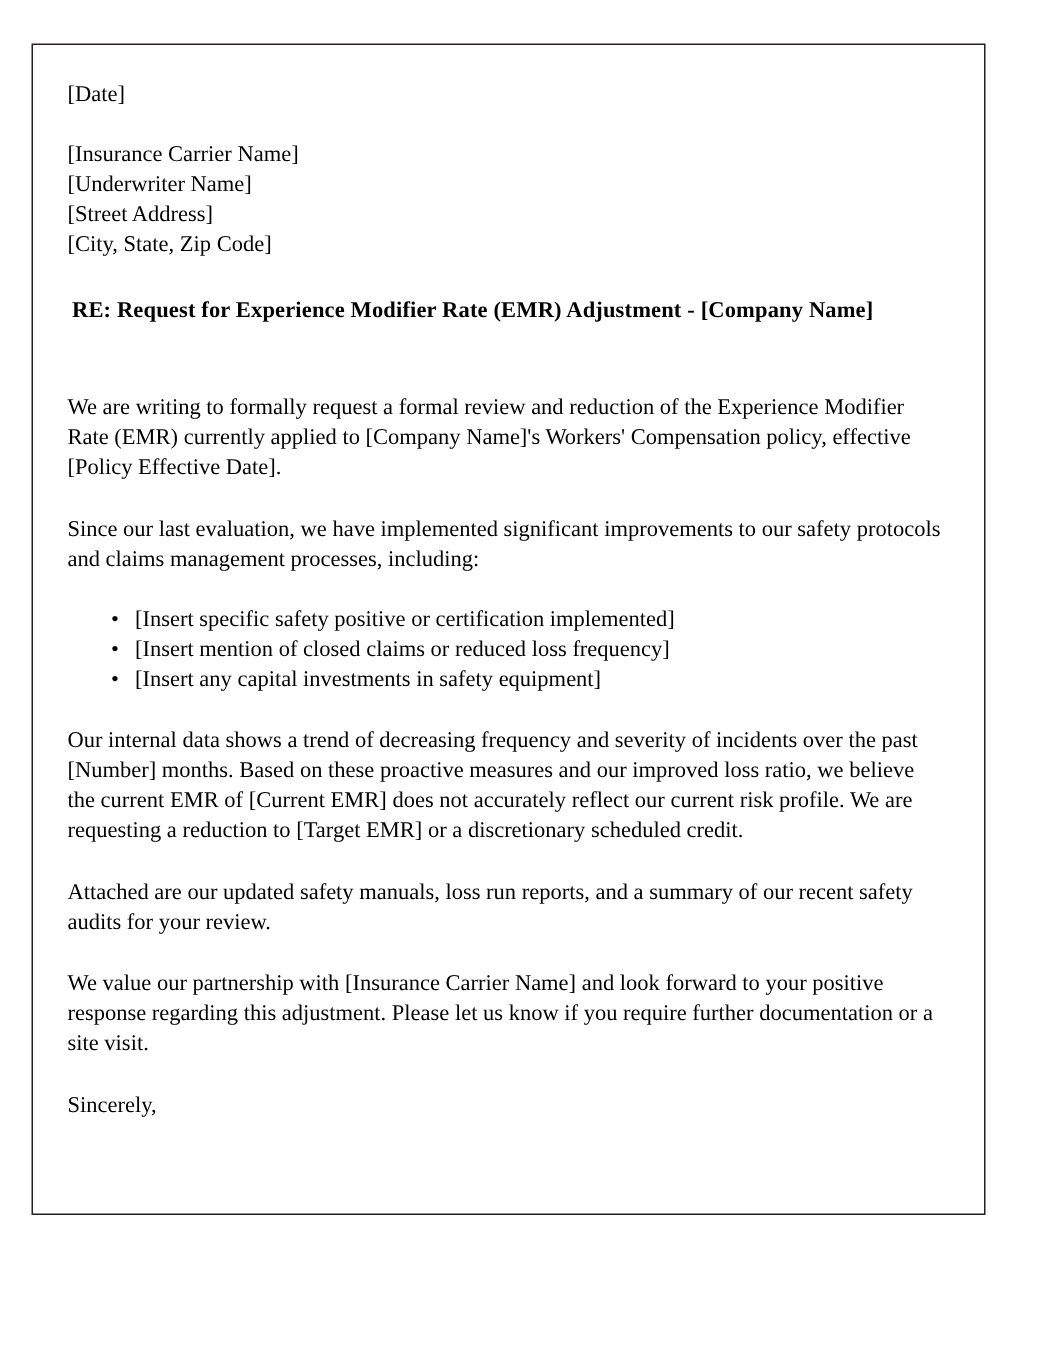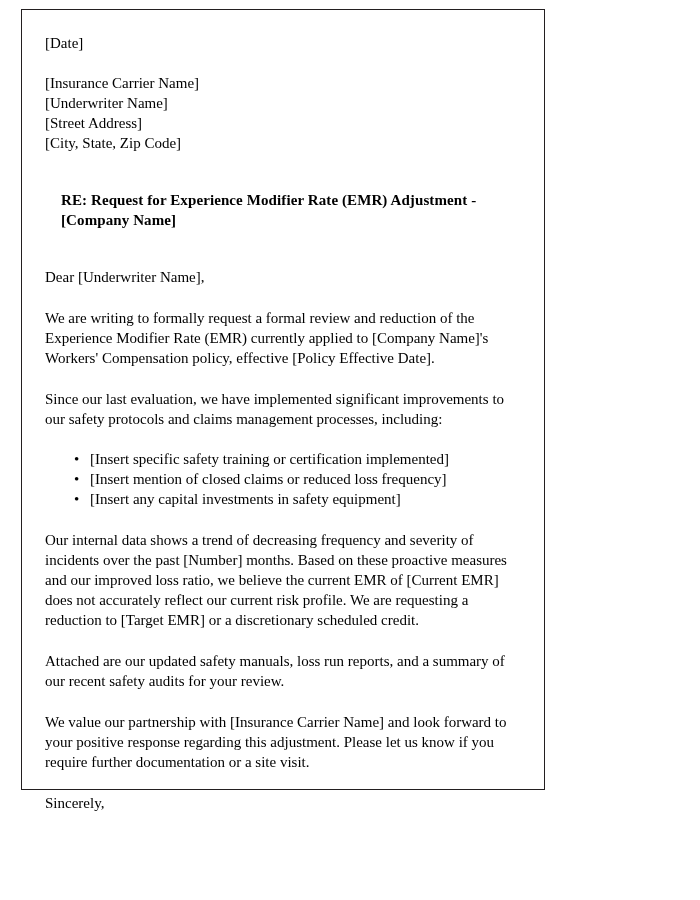--- a/index.html
+++ b/index.html
@@ -11,22 +11,22 @@
     width: 700px;
     height: 900px;
     font-family: "Liberation Serif", "DejaVu Serif", serif;
     color: #000000;
     overflow: hidden;
   }
 
   #page {
     position: absolute;
     left: 21px;
-    top: 9px;
-    width: 524px;          
+    top: 29px;
+    width: 636px;          
     height: 781px;         
     border: 1.5px solid #231f20;
     box-sizing: border-box;
     background: #ffffff;
   }
 
   #letter {
     position: absolute;
     left: 23px;            
     top: 23px;
@@ -46,21 +46,21 @@
   .spacer-sm { height: 20px; }
   .spacer-md { height: 21px; }
 
   p.para {
     margin: 0;
     text-align: left;
   }
 
   .re-line {
     font-weight: bold;
-    margin: 16px;
+    margin: 3px;
     letter-spacing: 0.1px;
   }
 
   ul.bullets {
     margin: 0;
     padding: 0 0 0 45px;
     list-style: none;
   }
   ul.bullets li {
     position: relative;
@@ -96,34 +96,33 @@
       <div class="line">[Street Address]</div>
       <div class="line">[City, State, Zip Code]</div>
     </div>
 
     <div class="spacer-md"></div>
 
     <p class="re-line">RE: Request for Experience Modifier Rate (EMR) Adjustment - [Company Name]</p>
 
     <div class="spacer-md"></div>
 
-    <p class="para">Dear [Underwriter Name],</p>
 
     <div class="spacer-md"></div>
 
     <p class="para">We are writing to formally request a formal review and reduction of the Experience Modifier Rate (EMR) currently applied to [Company Name]'s Workers' Compensation policy, effective [Policy Effective Date].</p>
 
     <div class="spacer-md"></div>
 
     <p class="para">Since our last evaluation, we have implemented significant improvements to our safety protocols and claims management processes, including:</p>
 
     <div class="spacer-sm"></div>
 
     <ul class="bullets">
-      <li>[Insert specific safety training or certification implemented]</li>
+      <li>[Insert specific safety positive or certification implemented]</li>
       <li>[Insert mention of closed claims or reduced loss frequency]</li>
       <li>[Insert any capital investments in safety equipment]</li>
     </ul>
 
     <div class="spacer-md"></div>
 
     <p class="para">Our internal data shows a trend of decreasing frequency and severity of incidents over the past [Number] months. Based on these proactive measures and our improved loss ratio, we believe the current EMR of [Current EMR] does not accurately reflect our current risk profile. We are requesting a reduction to [Target EMR] or a discretionary scheduled credit.</p>
 
     <div class="spacer-md"></div>
 

